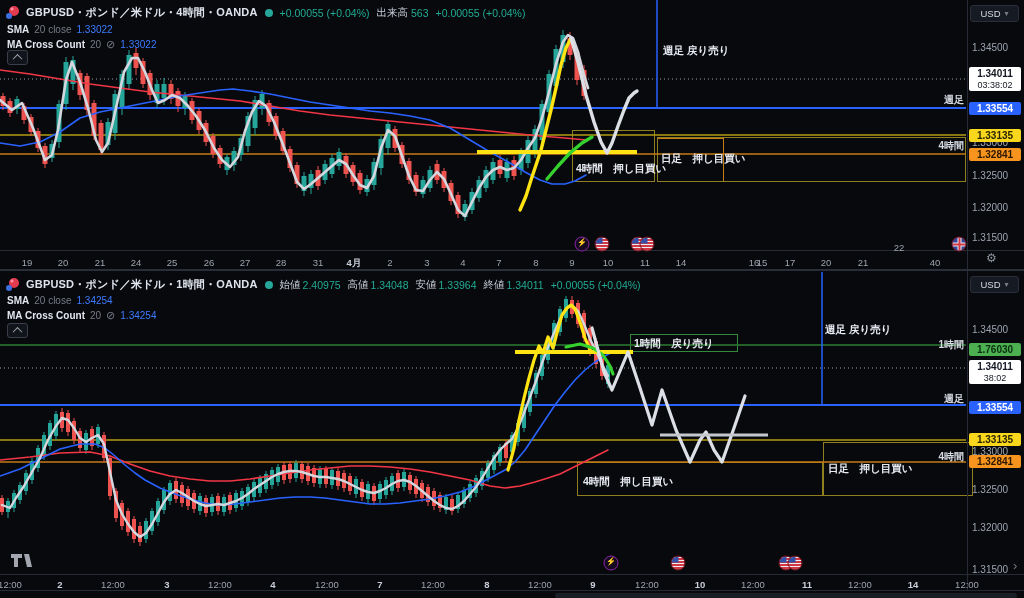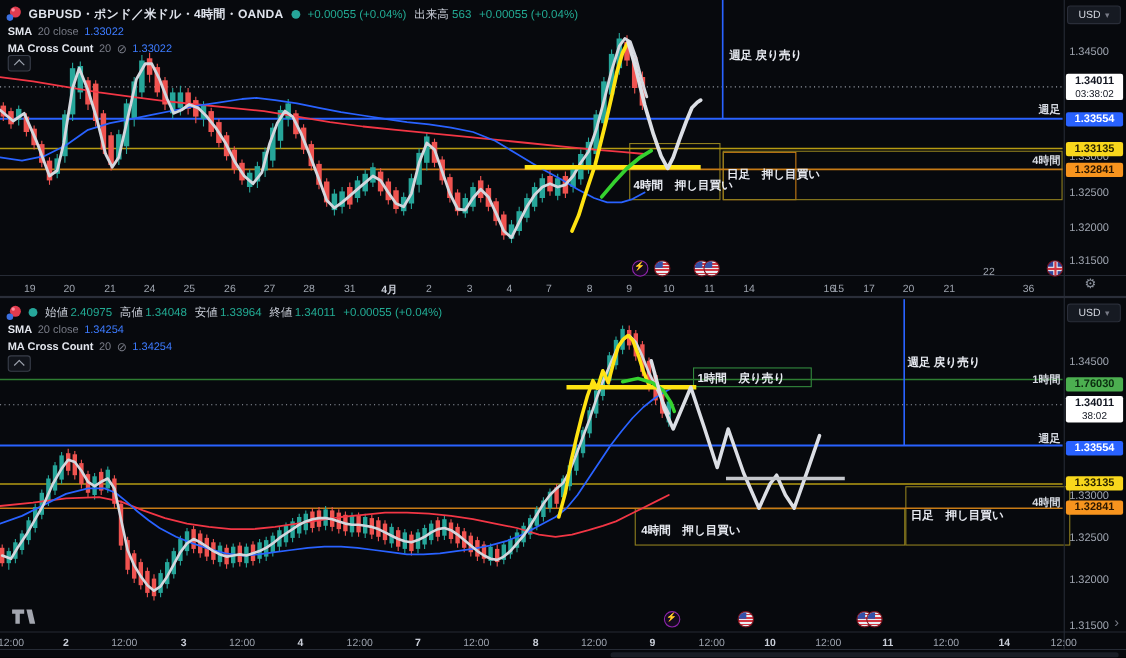--- a/index.html
+++ b/index.html
@@ -520,20 +520,21 @@
     <div class="usd" style="top:5px">
       <span>USD</span>
       <span class="caret">▾</span>
     </div>
 
     <div class="hdr" style="top:277px">
       <span class="pairlogo">
           <i class="c1"></i>
           <i class="c2"></i>
         </span>
+      <span class="title">GBPUSD・ポンド／米ドル・1時間・OANDA</span>
       <span class="dot"></span>
       <span class="glbl">始値</span>
       <span class="chg" style="margin-left:-5px">2.40975</span>
       <span class="glbl">高値</span>
       <span class="chg" style="margin-left:-5px">1.34048</span>
       <span class="glbl">安値</span>
       <span class="chg" style="margin-left:-5px">1.33964</span>
       <span class="glbl">終値</span>
       <span class="chg" style="margin-left:-5px">1.34011</span>
       <span class="chg">+0.00055 (+0.04%)</span>
@@ -602,21 +603,21 @@
       <div class="timeLabel" style="left: 572px; top: 257px;">9</div>
       <div class="timeLabel" style="left: 608px; top: 257px;">10</div>
       <div class="timeLabel" style="left: 645px; top: 257px;">11</div>
       <div class="timeLabel" style="left: 681px; top: 257px;">14</div>
       <div class="timeLabel" style="left: 717px; top: 257px; margin-left: 45px;">15</div>
       <div class="timeLabel" style="left: 754px; top: 257px;">16</div>
       <div class="timeLabel" style="left: 790px; top: 257px;">17</div>
       <div class="timeLabel" style="left: 826px; top: 257px;">20</div>
       <div class="timeLabel" style="left: 863px; top: 257px;">21</div>
       <div class="timeLabel" style="left: 899px; top: 242px;">22</div>
-      <div class="timeLabel" style="left: 935px; top: 257px;">36</div>
+      <div class="timeLabel" style="left: 935px; top: 257px;">40</div>
       <div class="icon lightning" style="left: 582px; top: 244px;">⚡</div>
       <div class="icon us" style="left: 602px; top: 244px;">
         <i></i>
       </div>
       <div class="icon us" style="left: 638px; top: 244px;">
         <i></i>
       </div>
       <div class="icon us" style="left: 647px; top: 244px;">
         <i></i>
       </div>

